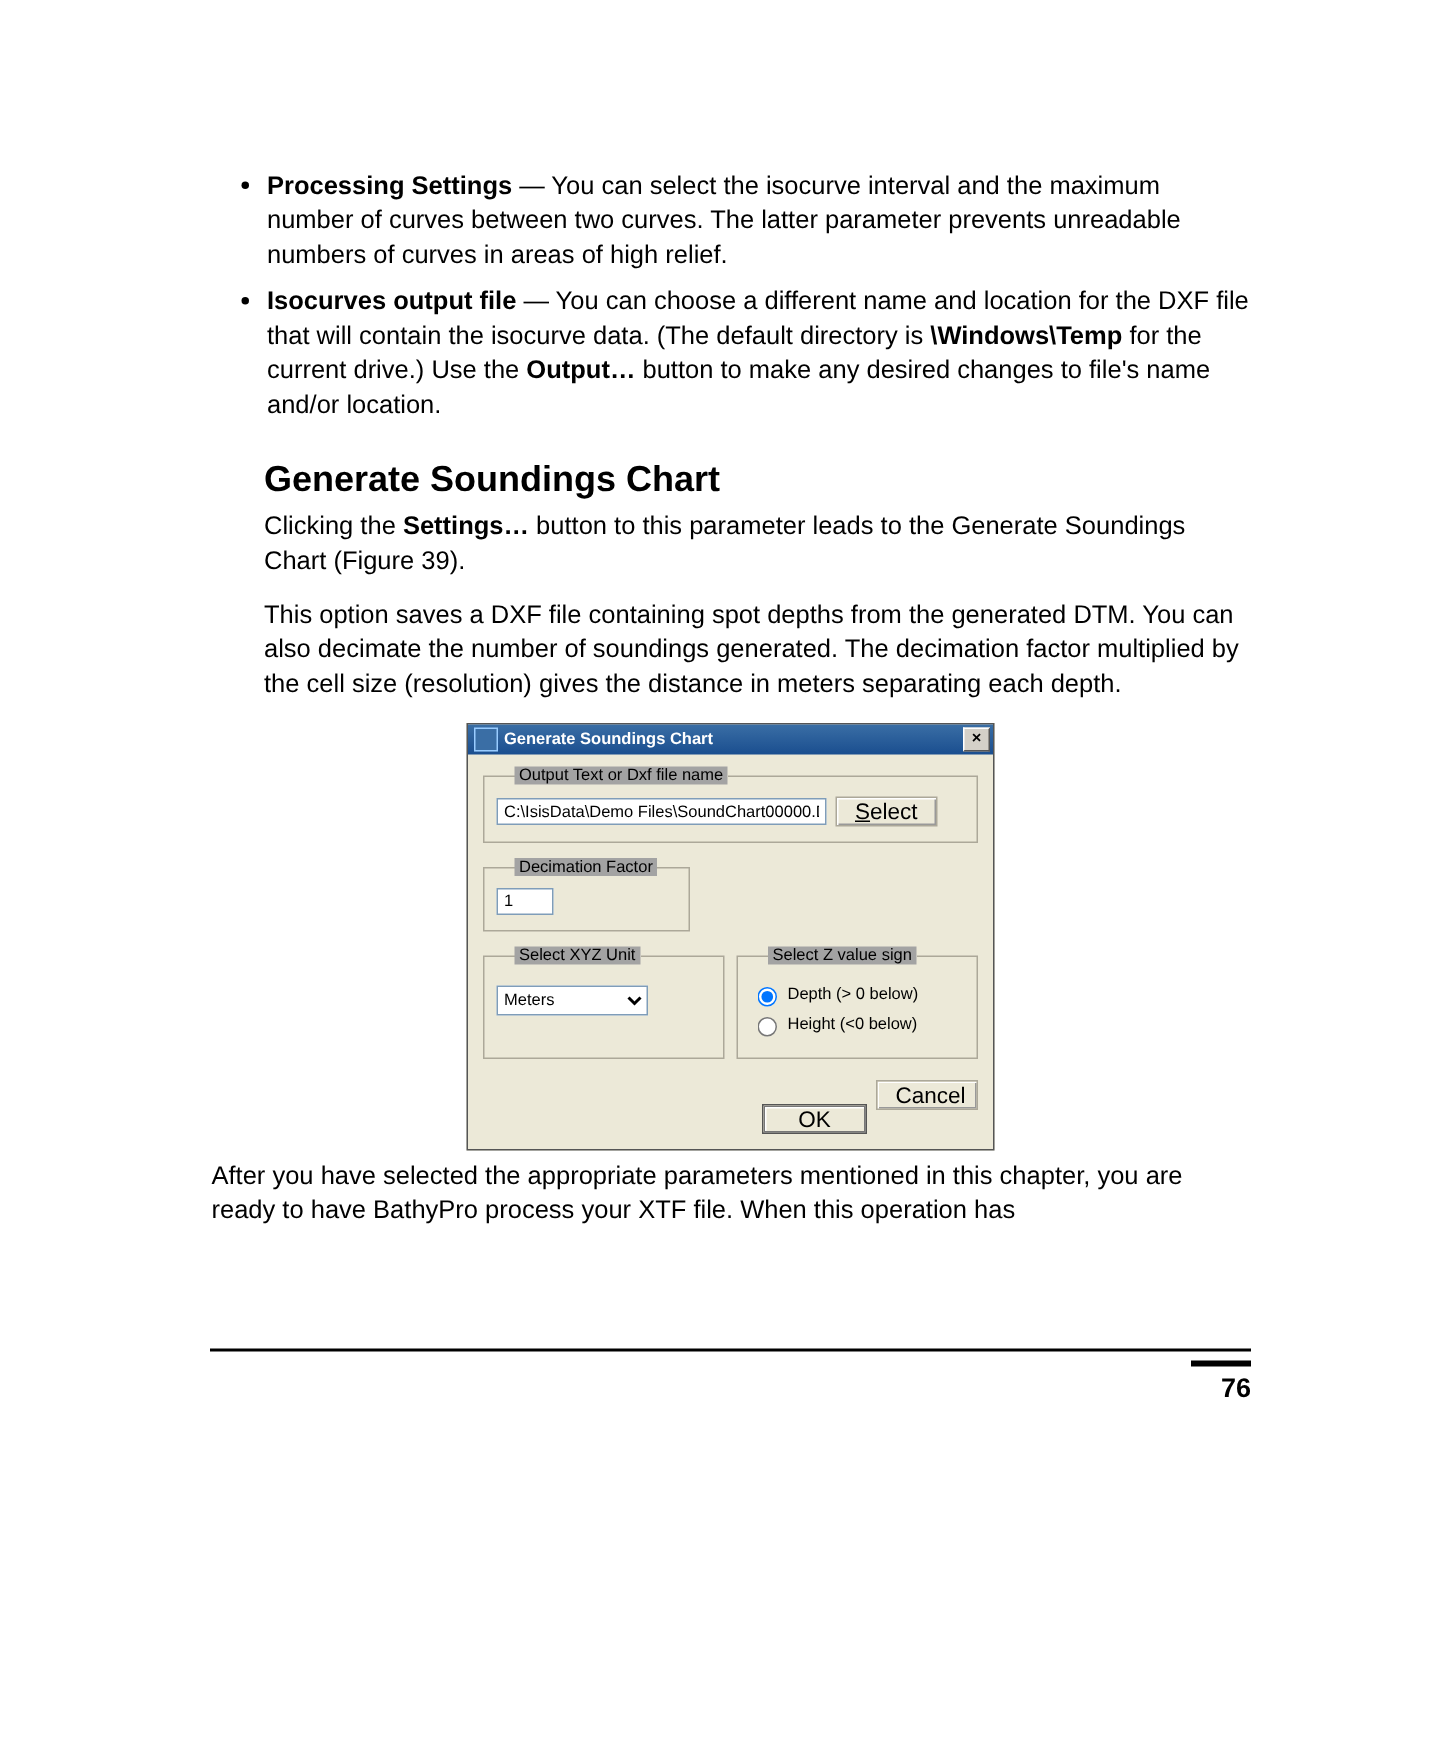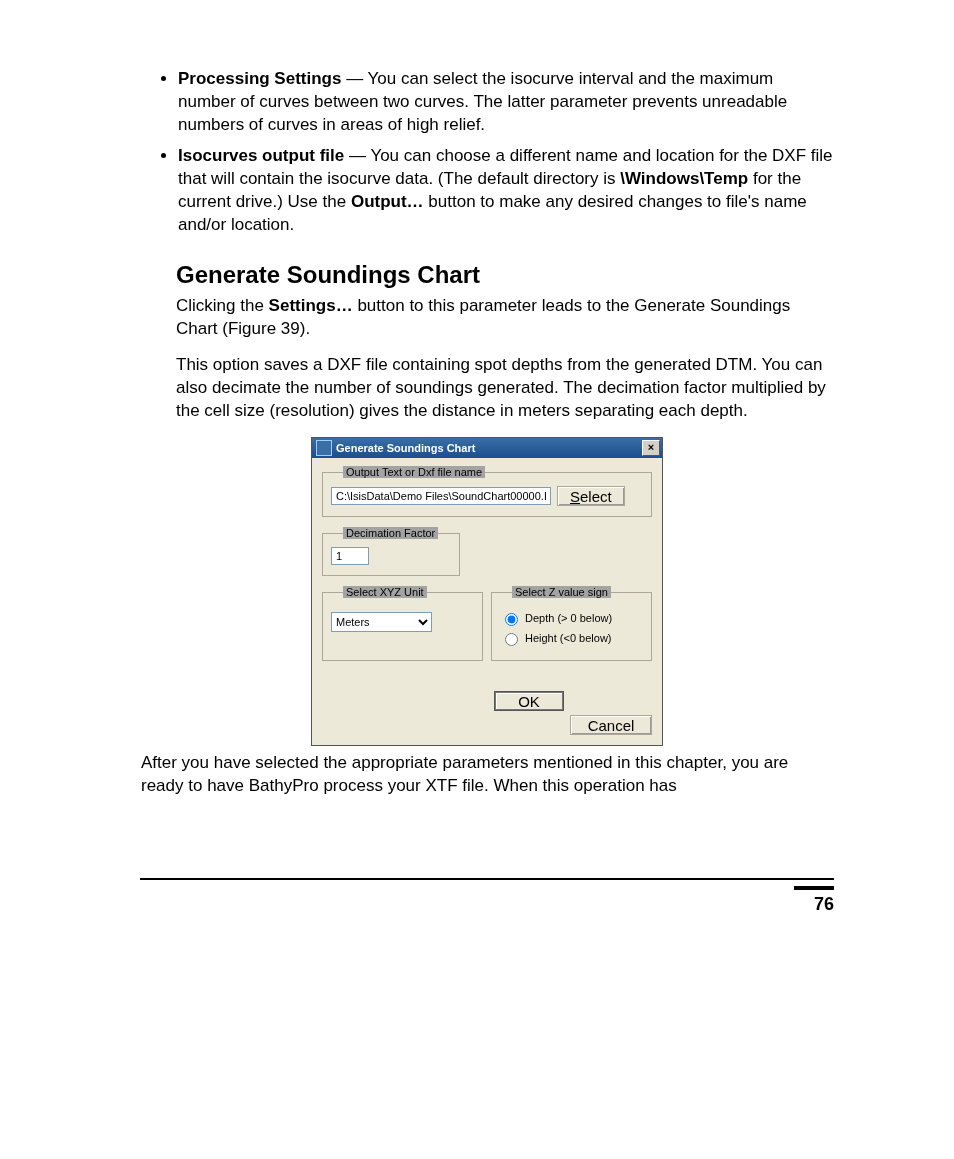--- a/index.html
+++ b/index.html
@@ -5,21 +5,21 @@
   body {
     margin: 0;
     padding: 0;
     background: #fff;
     font-family: Arial, Helvetica, sans-serif;
     font-size: 17px;
     color: #000;
     width: 954px;
   }
   .page {
-    padding: 68px 120px 60px 140px;
+    padding: 113px 120px 60px 140px;
     box-sizing: border-box;
   }
   ul.bullets {
     list-style: disc;
     padding-left: 38px;
     margin: 0 0 24px 0;
   }
   ul.bullets li {
     margin-bottom: 8px;
     line-height: 1.35;
@@ -207,21 +207,21 @@
           </div>
           <div class="radio-row">
             <input type="radio" name="zsign" style="">
             <span>Height (&lt;0 below)</span>
           </div>
         </fieldset>
       </div>
 
       <div class="dialog-buttons">
         <button class="win-btn default" style="width:70px;margin-top:16px;">OK</button>
-        <button class="win-btn" style="width:82px;margin-top:40px;">Cancel</button>
+        <button class="win-btn" style="width:68px;">Cancel</button>
       </div>
 
     </div>
   </div>
 
   <p class="body after-text" style="margin-left:1px;">After you have selected the appropriate parameters mentioned in this chapter, you are ready to have BathyPro process your XTF file. When this operation has</p>
 
   <hr class="footer-rule">
   <hr class="footer-small-rule">
   <div class="page-num">76</div>

